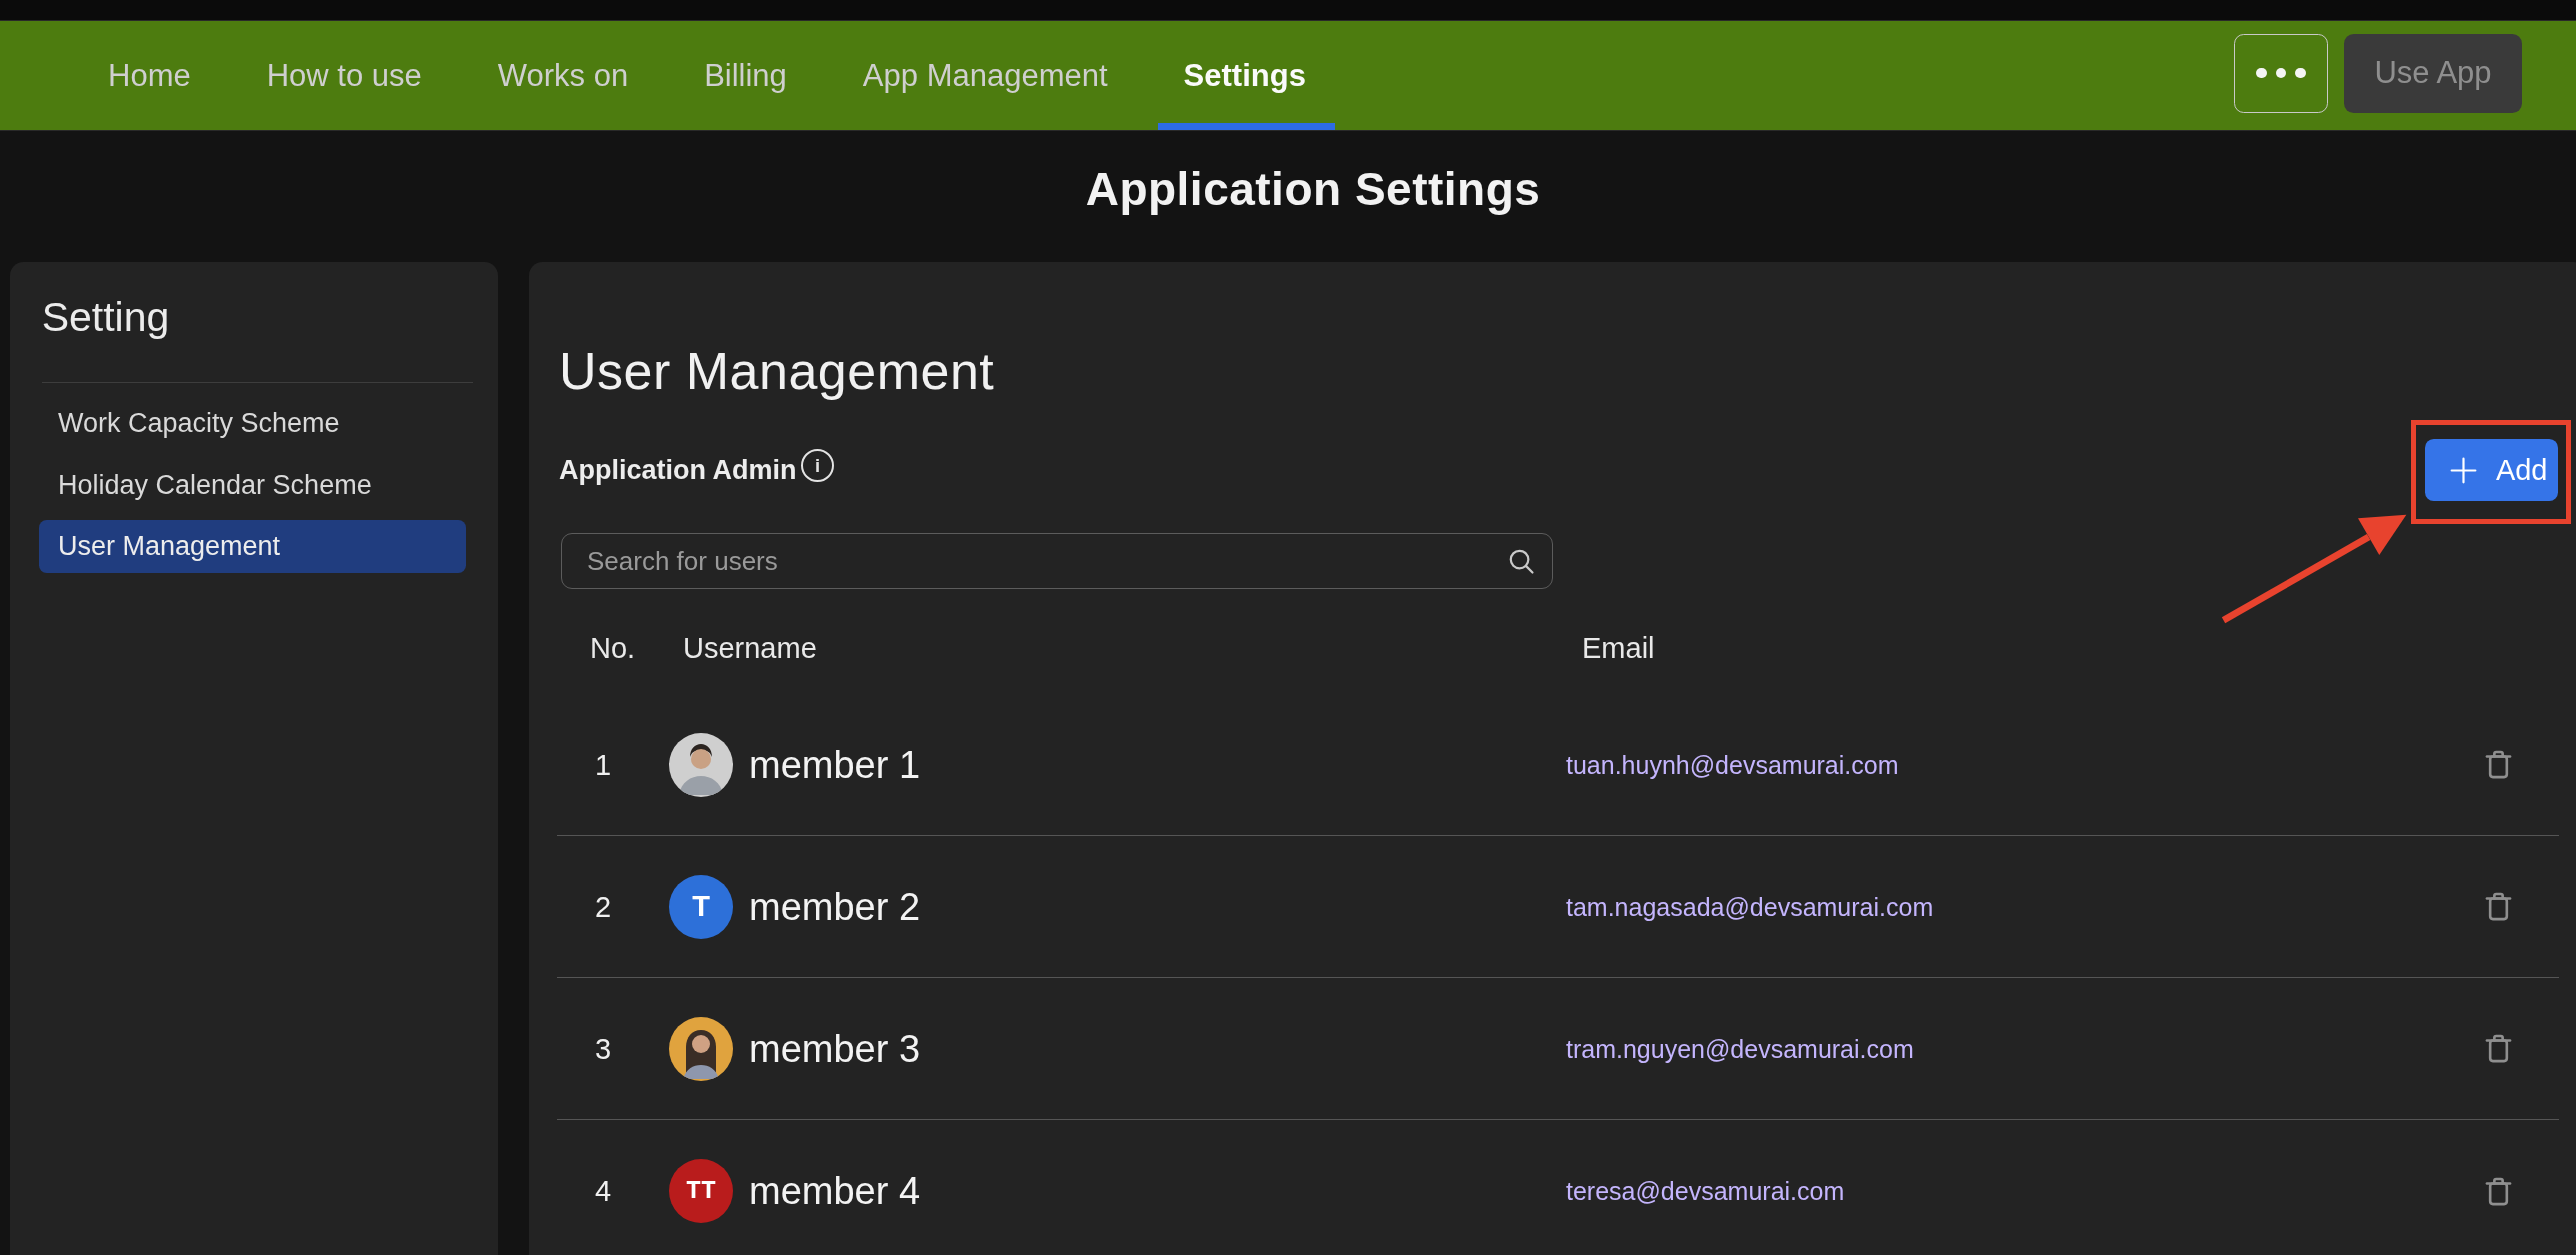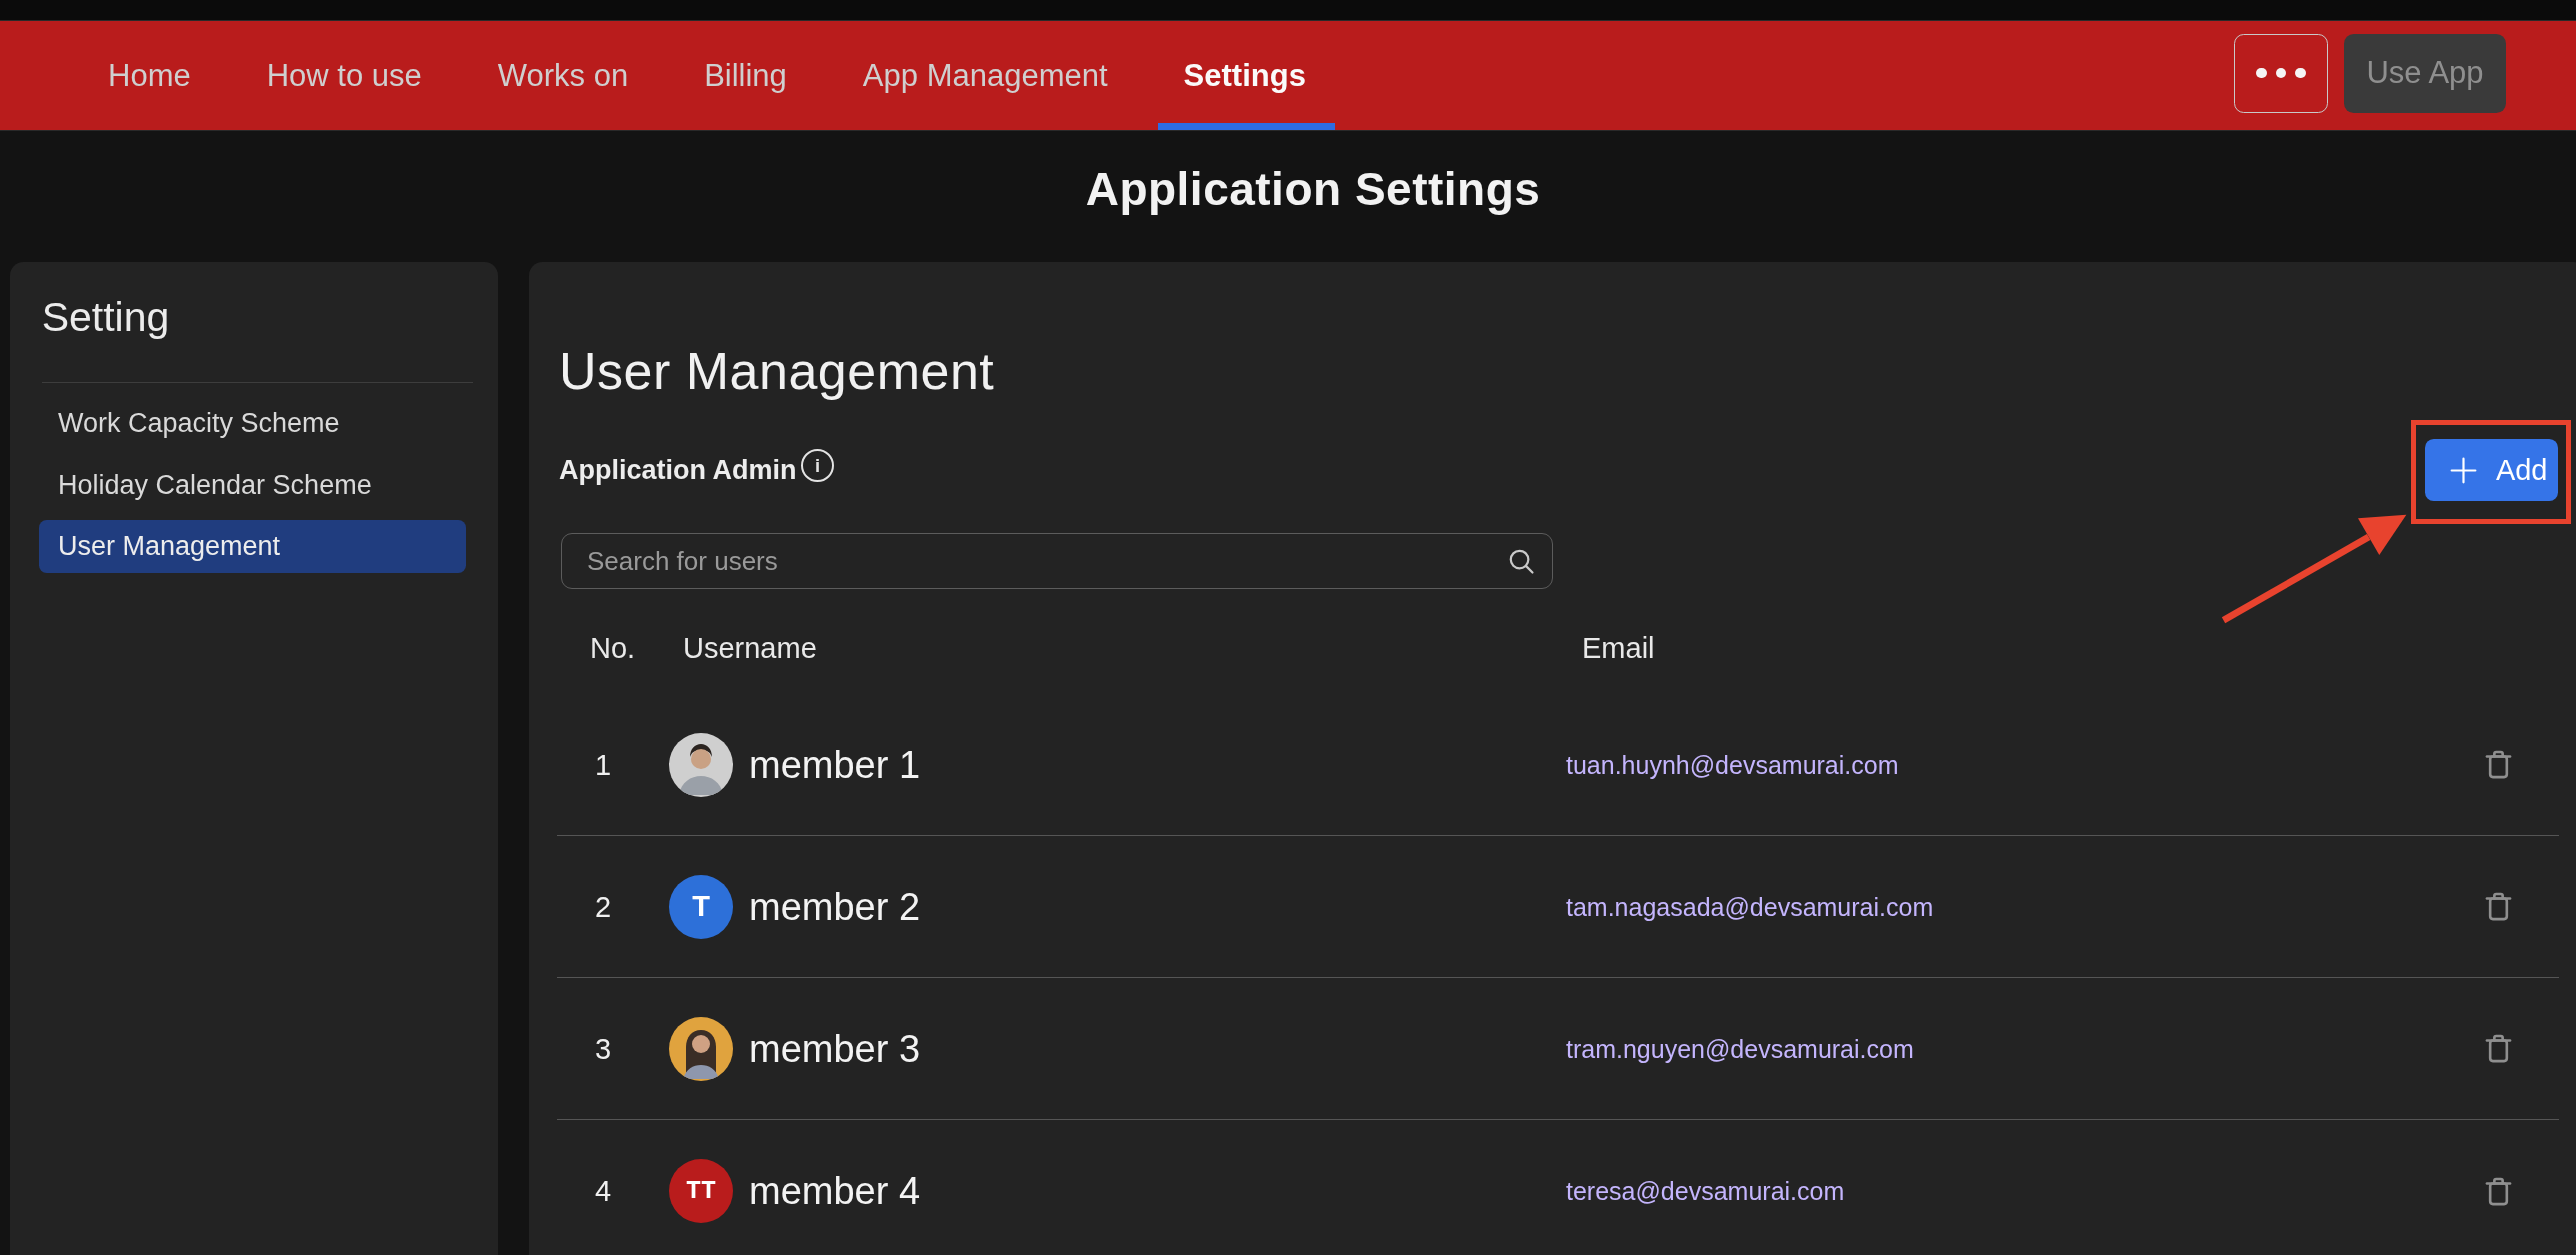--- a/index.html
+++ b/index.html
@@ -4,34 +4,34 @@
 <style>
   * { box-sizing: border-box; margin: 0; padding: 0; }
   html,body { background:#131313; }
   .screen {
     position: relative; width: 2576px; height: 1255px; overflow: hidden;
     background: #131313; font-family: "Liberation Sans", sans-serif;
   }
   
   .topstrip { position:absolute; top:0; left:0; width:100%; height:20px; background:#0b0b0b; }
   .navbar {
-    position:absolute; top:20px; left:0; width:100%; height:111px; background:#b91c1c;
+    position:absolute; top:20px; left:0; width:100%; height:111px; background:#4d7c0f;
     border-top:1.9px solid #292929; border-bottom:1.9px solid #292929;
   }
   .nav-items { position:absolute; left:108px; top:0; height:100%; display:flex; align-items:center; gap:76px; }
   .nav-item { position:relative; height:100%; display:flex; align-items:center; font-size:31px; color:#cfcfcf; cursor:pointer; white-space:nowrap; }
   .nav-item.active { color:#fafafa;font-weight:bold; }
   .nav-underline { position:absolute; left:-26px; right:-29px; bottom:0; height:6.8px; background:#2d6ce4; }
   .more-btn {
     position:absolute; left:2234px; top:12.6px; width:94px; height:79px; background:transparent;
     border:1.9px solid #c9c9c9; border-radius:9.7px; display:flex; align-items:center; justify-content:center; gap:8.7px; cursor:pointer;
   }
   .more-btn .dot { width:10.6px; height:10.6px; border-radius:50%; background:#f5f5f5; }
   .useapp-btn {
-    position:absolute; left:2344px; top:12.6px; width:162px; height:79px; background:#3a3a3a; border:none;
+    position:absolute; left:2344px; top:12.6px; width:178px; height:79px; background:#3a3a3a; border:none;
     border-radius:9.7px; color:#8f8f8f; font-size:31px; cursor:pointer; font-family:inherit;
   }
   
   .page-title {
     position:absolute; top:162px; left:0; width:100%; text-align:center; transform:translateX(25px);
     font-size:46px; font-weight:700; color:#f2f2f2; letter-spacing:0.5px;
   }
   
   .sidebar { position:absolute; left:9.7px; top:262px; width:488px; height:1062px; background:#232323; border-radius:13.5px; }
   .sb-heading { position:absolute; left:32px; top:32px; font-size:41px; font-weight:500; color:#ececec; }

